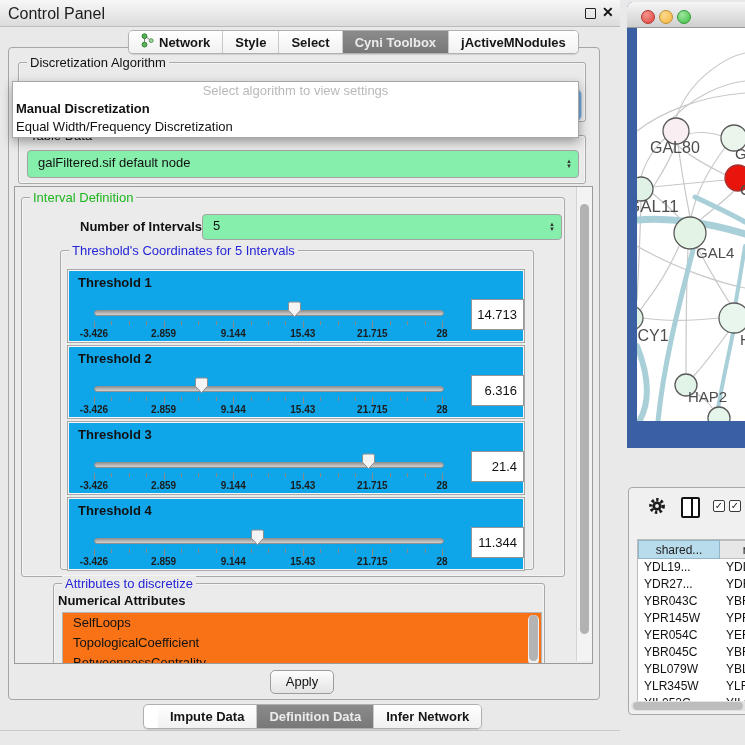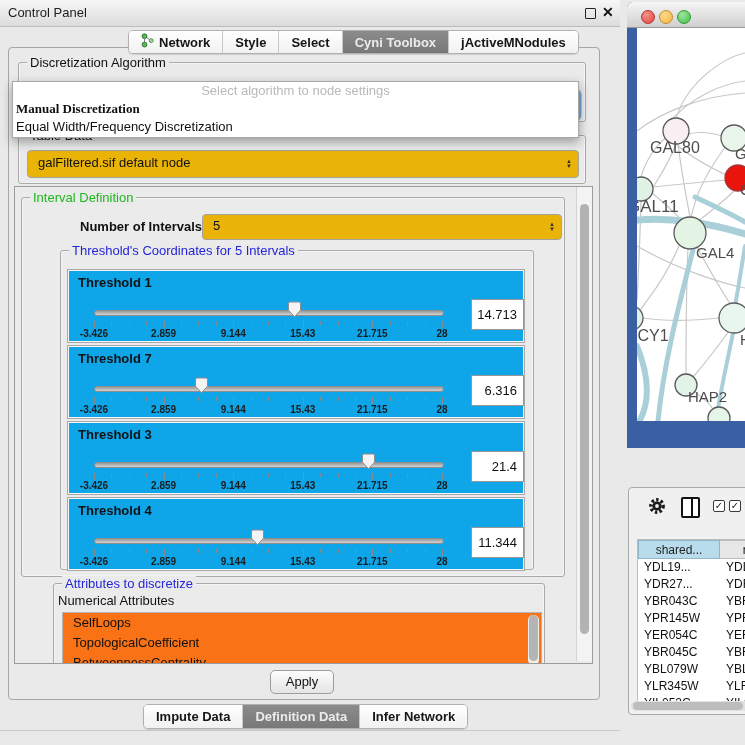--- a/index.html
+++ b/index.html
@@ -1,44 +1,44 @@
 <!DOCTYPE html>
 <html><head>
 <meta charset="utf-8">
 <style>
   html,body{margin:0;padding:0;}
   body{font-family:"Liberation Sans",sans-serif;background:#e9e9e9;}
   .screen{position:relative;width:745px;height:745px;background:#e9e9e9;overflow:hidden;}
   .abs{position:absolute;}
   
   .titlebar{left:0;top:0;width:620px;height:26px;background:linear-gradient(#f7f7f7,#dcdcdc);border-bottom:1px solid #bcbcbc;}
-  .titlebar .t{position:absolute;left:8px;top:5px;font-size:13px;color:#1d1d1d;text-align:right;}
+  .titlebar .t{position:absolute;left:8px;top:5px;font-size:16px;color:#1d1d1d;text-align:right;}
   .float-ico{position:absolute;left:585px;top:8px;width:9px;height:9px;border:1.6px solid #222;border-radius:1px;}
   .close-ico{position:absolute;left:602px;top:4px;font-size:14px;font-weight:bold;color:#111;}
   
   .segbar{display:flex;align-items:stretch;height:22px;background:#fff;border:1px solid #b0b0b0;border-radius:5px;overflow:hidden;box-shadow:0 1px 1px rgba(0,0,0,.12);z-index:5;}
   .seg{display:flex;align-items:center;gap:5px;padding:0 12px;font-size:13px;font-weight:600;color:#151515;border-right:1px solid #c9c9c9;background:linear-gradient(#ffffff,#f1f1f1);white-space:nowrap;}
   .seg:last-child{border-right:none;justify-content:flex-end;}
   .seg.sel{background:linear-gradient(#8b8b8b,#787878);color:#ececec;}
   
   .mainpanel{left:8px;top:47px;width:590px;height:651px;background:#eaeaea;border:1px solid #a6a6a6;border-radius:4px;}
   .group{position:absolute;border:1px solid #a9a9a9;border-radius:3px;box-shadow:inset 0 0 0 1px #f4f4f4;}
   .gtitle{position:absolute;top:-8px;left:8px;padding:0 3px;background:#eaeaea;font-size:13px;color:#111;}
   .gtitle.green{color:#1db71d;}
   .gtitle.blue{color:#2525d8;}
-  .combo{position:absolute;background:#eab308;border:1px solid #a3a3a3;border-radius:4px;font-size:13px;color:#111;}
+  .combo{position:absolute;background:#86efac;border:1px solid #a3a3a3;border-radius:4px;font-size:13px;color:#111;}
   .combo .cv{position:absolute;left:10px;top:0;line-height:24px;}
   .spinner{position:absolute;right:6px;top:50%;transform:translateY(-50%);display:flex;flex-direction:column;align-items:center;color:#333;}
   .spinner div{font-size:6px;line-height:5px;}
   .focusring{box-shadow:0 0 0 2.5px #76a9dd;border-color:#4d86c0;}
   
   .popup{left:12px;top:81px;width:565px;height:55px;background:#fff;border:1px solid #a8a8a8;box-shadow:0 4px 10px rgba(0,0,0,.35);z-index:50;}
   .popup .ph{height:18px;line-height:18px;text-align:center;color:#b9b9b9;font-size:13px;}
   .popup .it{height:18px;line-height:18px;padding-left:3px;color:#111;font-size:13px;}
-  .popup .it.bold{font-weight:bold;font-family:Liberation Serif, serif;}
+  .popup .it.bold{font-weight:bold;}
   
   .viewport{left:14px;top:186px;width:577px;height:476px;background:#ebebeb;border:1px solid #9b9b9b;overflow:hidden;}
   .vsb{position:absolute;left:561px;top:0;width:15px;height:474px;background:#f3f3f3;border-left:1px solid #d4d4d4;}
   .vsb .thumb{position:absolute;left:2.5px;top:17px;width:9px;height:430px;background:#b2b2b2;border-radius:5px;}
   
   .thr-panel{position:absolute;left:6px;width:456px;height:72px;background:#0ea5e9;border:1px solid #a8a8a8;box-shadow:inset 0 0 0 1px #f6f6f6;}
   .thr-title{position:absolute;left:10px;top:5px;font-size:13px;font-weight:bold;color:#111;}
   .track{position:absolute;left:26px;top:40px;width:348px;height:4px;background:linear-gradient(#9a9a9a,#d2d2d2);border:1px solid #8f8f8f;border-radius:3px;}
   .tick{position:absolute;top:51px;width:1px;height:4px;background:#8a8a8a;}
   .tick.maj{height:7px;}
@@ -126,21 +126,21 @@
     <div class="combo" style="left:8px;top:14px;width:550px;height:26px;">
       <span class="cv">galFiltered.sif default node</span>
       <span class="spinner">
         <div>▲</div>
           <div>▼</div>
       </span>
     </div>
   </div>
 
   <div class="abs popup">
-    <div class="ph">Select algorithm to node settings</div>
+    <div class="ph">Select algorithm to view settings</div>
     <div class="it bold">Manual Discretization</div>
     <div class="it">Equal Width/Frequency Discretization</div>
   </div>
 
   <div class="abs viewport">
 
     <div class="group" style="left:6px;top:10px;width:542px;height:378px;">
       <div class="gtitle green">Interval Definition</div>
 
       <div style="position:absolute;left:58px;top:21px;font-size:13px;font-weight:bold;color:#111;">Number of Intervals</div>
@@ -184,21 +184,21 @@
               <div class="tlab" style="left:165.2px">9.144</div>
               <div class="tlab" style="left:234.8px">15.43</div>
               <div class="tlab" style="left:304.4px">21.715</div>
               <div class="tlab" style="left:374px">28</div>
               <div class="handle" style="left:219.29600000000002px"><svg width="15" height="17" viewBox="0 0 15 17">
                   <path d="M3 1 H12 Q13.5 1 13.5 2.5 V9.2 L7.5 15.8 L1.5 9.2 V2.5 Q1.5 1 3 1 Z" fill="#f4f4f4" stroke="#8d8d8d"></path>
                 </svg></div>
               <div class="vbox">14.713</div>
             </div>
             <div class="thr-panel" style="top: 94px;">
-              <div class="thr-title">Threshold 7</div>
+              <div class="thr-title">Threshold 2</div>
               <div class="track"></div>
               <div class="tick maj" style="left:26px"></div>
               <div class="tick" style="left:43.4px"></div>
               <div class="tick" style="left:60.8px"></div>
               <div class="tick" style="left:78.2px"></div>
               <div class="tick maj" style="left:95.6px"></div>
               <div class="tick" style="left:113px"></div>
               <div class="tick" style="left:130.4px"></div>
               <div class="tick" style="left:147.8px"></div>
               <div class="tick maj" style="left:165.2px"></div>
@@ -294,39 +294,39 @@
                   <path d="M3 1 H12 Q13.5 1 13.5 2.5 V9.2 L7.5 15.8 L1.5 9.2 V2.5 Q1.5 1 3 1 Z" fill="#f4f4f4" stroke="#8d8d8d"></path>
                 </svg></div>
               <div class="vbox">11.344</div>
             </div>
           </div>
       </div>
     </div>
 
     <div class="group" style="left:38px;top:396px;width:490px;height:90px;">
       <div class="gtitle blue">Attributes to discretize</div>
-      <div style="position:absolute;left:4px;top:9px;font-size:13px;font-weight:normal;color:#111;">Numerical Attributes</div>
+      <div style="position:absolute;left:4px;top:9px;font-size:13px;font-weight:bold;color:#111;">Numerical Attributes</div>
       <div class="attlist" id="attList">
         <div class="attsb">
             <div class="thumb"></div>
           </div>
       <div class="attitem">SelfLoops</div>
           <div class="attitem">TopologicalCoefficient</div>
           <div class="attitem">BetweennessCentrality</div>
         </div>
     </div>
 
     <div class="vsb">
         <div class="thumb"></div>
       </div>
   </div>
 
   <div class="abs btn" style="left:270px;top:670px;width:62px;height:22px;line-height:22px;">Apply</div>
 
-  <div class="abs segbar" style="left:143px;top:704px;height:23px;" id="bottomTabs">
+  <div class="abs segbar" style="left:143px;top:704px;height:23px;padding-left:14px;" id="bottomTabs">
       <div class="seg">
         <span>Impute Data</span>
       </div>
       <div class="seg sel">
         <span>Definition Data</span>
       </div>
       <div class="seg">
         <span>Infer Network</span>
       </div>
     </div>

